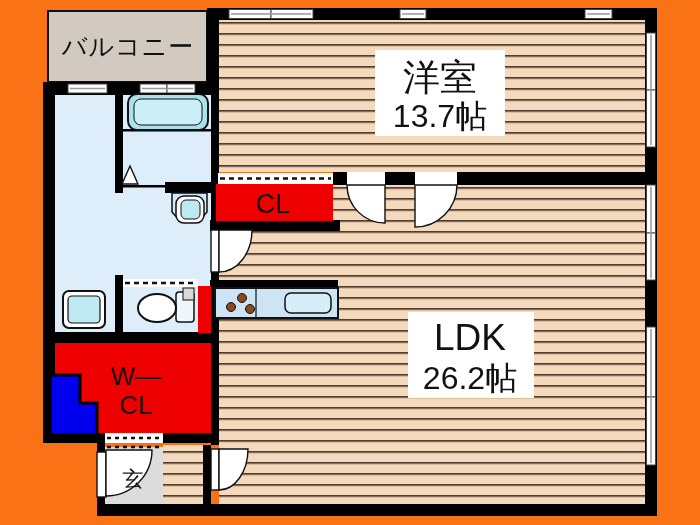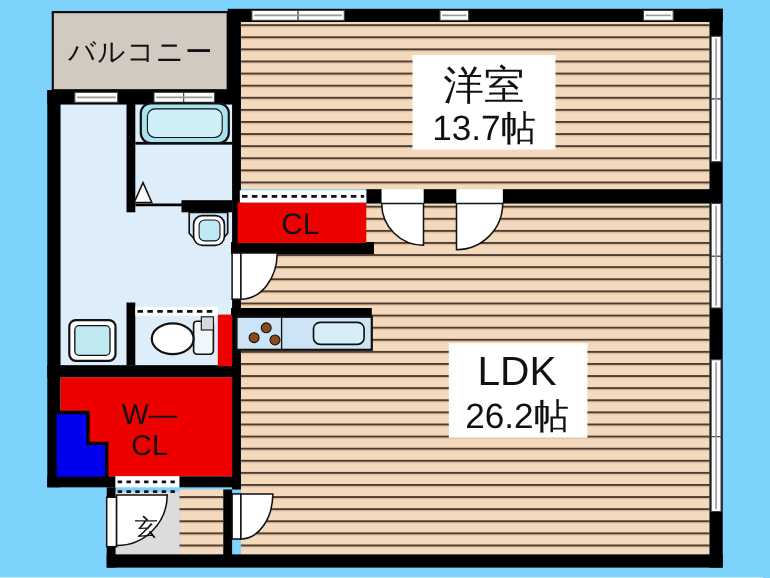--- a/index.html
+++ b/index.html
@@ -1,16 +1,16 @@
 <!DOCTYPE html>
 <html><head>
 <meta charset="utf-8">
 <style>
   html,body{margin:0;padding:0;background:#ffffff;}
-  .stage{position:relative;width:700px;height:525px;background:#7dd3fc;overflow:hidden;
+  .stage{position:relative;width:700px;height:525px;background:#f97316;overflow:hidden;
          font-family:"Liberation Sans","DejaVu Sans",sans-serif;}
   svg text{font-family:"Liberation Sans","DejaVu Sans",sans-serif;fill:#111;}
   .t-big{font-size:37px;}
   .t-size{font-size:32px;}
   .t-balcony{font-size:25px;letter-spacing:1px;}
   .t-cl{font-size:27px;}
   .t-wcl{font-size:26px;}
   .t-gen{font-size:21px;}
 </style>
 </head>

